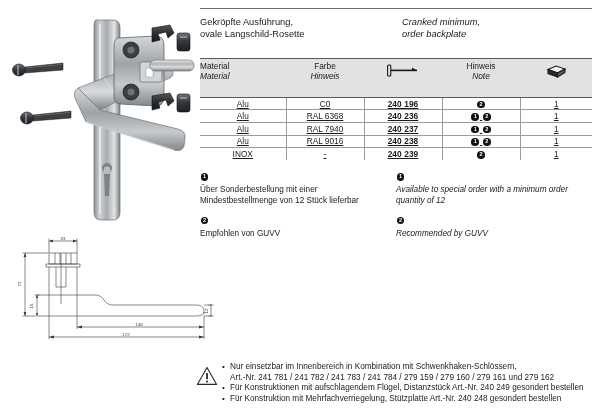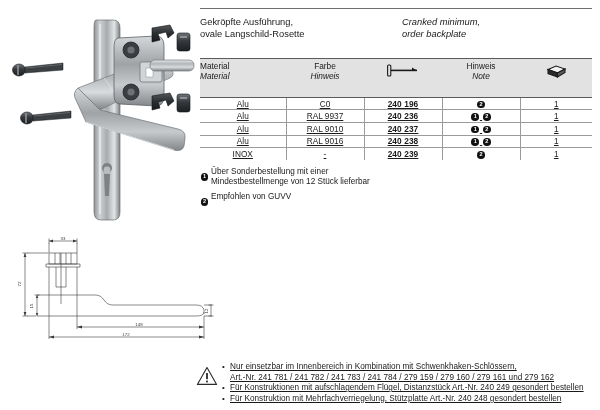--- a/index.html
+++ b/index.html
@@ -90,21 +90,21 @@
     vertical-align: middle;
     margin: 0 0.8px;
   }
 
   
   #footnotes {
     display: flex;
     margin-top: 7px;
   }
   .fn-col { width: 196px; }
-  .fn-row { display: flex; margin-bottom: 4px; }
+  .fn-row { display: flex; margin-bottom: 4px; flex-direction: column; }
   .fn-badge-wrap { width: 11px; flex: 0 0 11px; padding-top: 0.5px; }
   .fn-text { font-size: 8.2px; line-height: 10.4px; }
   .fn-col-en .fn-text { font-style: italic; }
 
   
   #tech-drawing {
     position: absolute;
     left: 8px; top: 232px;
     width: 210px; height: 112px;
   }
@@ -120,21 +120,21 @@
     width: 26px; flex: 0 0 26px;
     padding-top: 4px;
   }
   .note-list { flex: 1; }
   .note-row { display: flex; }
   .note-bullet {
     width: 8px; flex: 0 0 8px;
     font-size: 8px; line-height: 10.6px;
     text-align: left;
   }
-  .note-text { font-size: 8.2px; line-height: 10.6px; text-decoration: underline; }
+  .note-text { font-size: 8.2px; line-height: 10.6px; }
 </style>
 </head>
 <body>
 
 <div id="product-photo">
   <svg width="200" height="230" viewBox="0 0 200 230">
     <defs>
       <linearGradient id="gMetal" x1="0" y1="0" x2="1" y2="0">
         <stop offset="0%" stop-color="#8e9295"></stop>
         <stop offset="22%" stop-color="#cfd3d5"></stop>
@@ -283,31 +283,31 @@
         <td class="c-material">Alu</td>
         <td>C0</td>
         <td class="c-art">240 196</td>
         <td>
           <span class="badge">2</span>
         </td>
         <td>1</td>
       </tr>
       <tr>
         <td class="c-material">Alu</td>
-        <td>RAL 9937</td>
+        <td>RAL 6368</td>
         <td class="c-art">240 236</td>
         <td>
           <span class="badge">1</span>
           <span class="badge">2</span>
         </td>
         <td>1</td>
       </tr>
       <tr>
         <td class="c-material">Alu</td>
-        <td>RAL 9010</td>
+        <td>RAL 7940</td>
         <td class="c-art">240 237</td>
         <td>
           <span class="badge">1</span>
           <span class="badge">2</span>
         </td>
         <td>1</td>
       </tr>
       <tr>
         <td class="c-material">Alu</td>
         <td>RAL 9016</td>
@@ -339,20 +339,32 @@
         <div class="fn-text">Über Sonderbestellung mit einer Mindestbestellmenge von 12 Stück lieferbar</div>
       </div>
       <div class="fn-row">
         <div class="fn-badge-wrap">
           <span class="badge">2</span>
         </div>
         <div class="fn-text">Empfohlen von GUVV</div>
       </div>
     </div>
     <div class="fn-col fn-col-en">
+      <div class="fn-row">
+        <div class="fn-badge-wrap">
+          <span class="badge">1</span>
+        </div>
+        <div class="fn-text">Available to special order with a minimum order quantity of 12</div>
+      </div>
+      <div class="fn-row">
+        <div class="fn-badge-wrap">
+          <span class="badge">2</span>
+        </div>
+        <div class="fn-text">Recommended by GUVV</div>
+      </div>
     </div>
   </div>
 </div>
 
 <div id="tech-drawing">
   <svg width="210" height="112" viewBox="0 0 210 112">
     <g stroke="#3a3a3a" stroke-width="0.6" fill="none">
 
       <path d="M41 9 L69 9"></path>
       <path d="M41 6.5 L41 11.5"></path>

